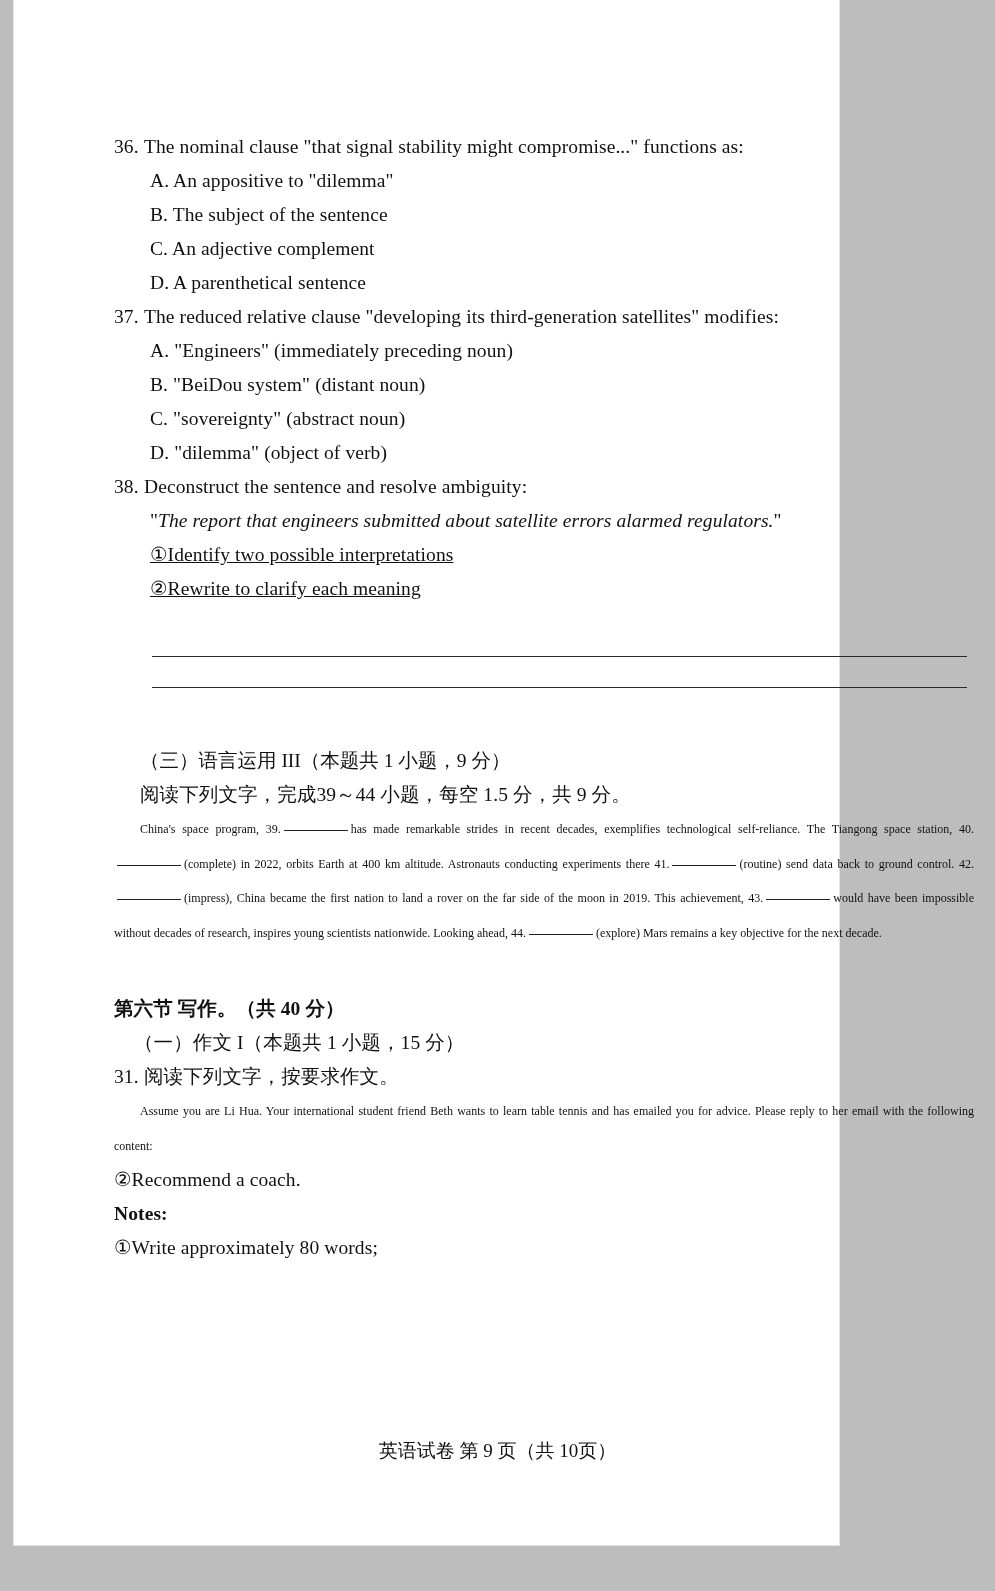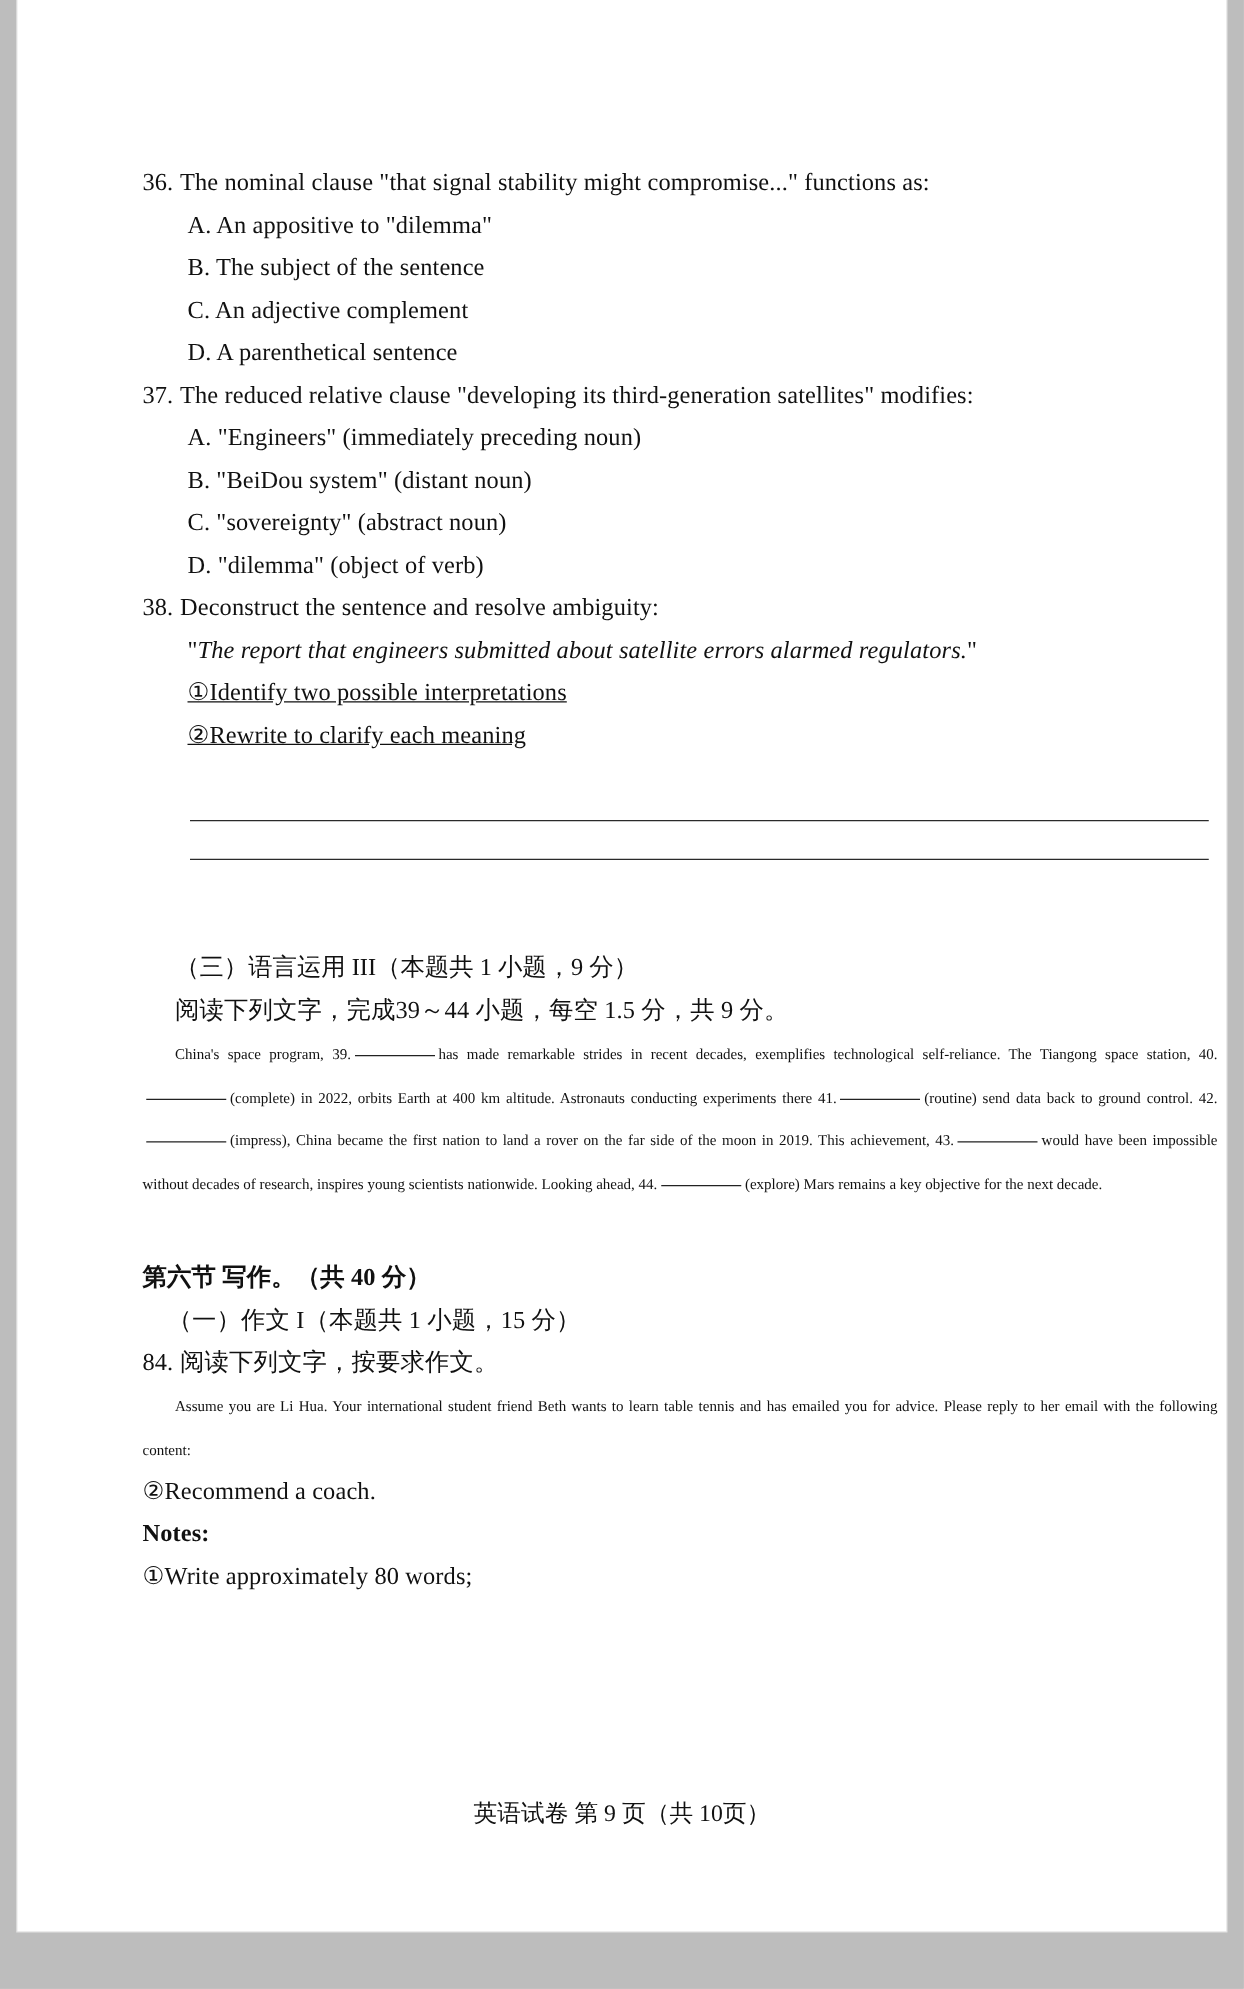--- a/index.html
+++ b/index.html
@@ -10,21 +10,21 @@
   body {
     width: 995px;
     height: 1591px;
     font-family: "Liberation Serif", serif;
     overflow: hidden;
   }
   .page {
     position: absolute;
     left: 14px;
     top: 0px;
-    width: 967px;
+    width: 825px;
     height: 1545px;
     background: #ffffff;
     box-shadow: 0 0 0 1px #e4e4e4;
   }
   .content {
     position: absolute;
     left: 100px;
     top: 130px;
     width: 860px;
     color: #111111;
@@ -65,21 +65,21 @@
     padding-left: 38px;
   }
   .blank-line {
     border-bottom: 1.6px solid #2a2a2a;
     height: 30px;
     width: 815px;
   }
   .section-head {
     font-size: 19.5px;
     line-height: 34px;
-    margin-top: 48px;
+    margin-top: 34px;
     font-family: "Liberation Serif", serif;
   }
   .indent1 {
     padding-left: 26px;
   }
   .bold {
     font-weight: bold;
   }
   .para {
     font-size: 12px;
@@ -166,21 +166,21 @@
 
     <div class="para">
       <span class="first">China's space program, 39.</span><span class="ul"></span><span>has made remarkable strides in recent decades, exemplifies technological self-reliance. The Tiangong space station, 40.</span><span class="ul"></span><span>(complete) in 2022, orbits Earth at 400 km altitude. Astronauts conducting experiments there 41.</span><span class="ul"></span><span>(routine) send data back to ground control. 42.</span><span class="ul"></span><span>(impress), China became the first nation to land a rover on the far side of the moon in 2019. This achievement, 43.</span><span class="ul"></span><span>would have been impossible without decades of research, inspires young scientists nationwide. Looking ahead, 44.</span><span class="ul"></span><span>(explore) Mars remains a key objective for the next decade.</span>
     </div>
 
     <div class="gap-big"></div>
 
     <div class="q bold cn">第六节 写作。（共 40 分）</div>
     <div class="q cn" style="padding-left:20px">（一）作文 I（本题共 1 小题，15 分）</div>
     <div class="q-line q cn">
-      <span class="q-num">84.</span>
+      <span class="q-num">31.</span>
       <span class="q-text">阅读下列文字，按要求作文。</span>
     </div>
     <div class="para">
       <span class="first">Assume you are Li Hua. Your international student friend Beth wants to learn table tennis and has emailed you for advice. Please reply to her email with the following content:</span>
     </div>
     <div class="q">②Recommend a coach.</div>
     <div class="q bold">Notes:</div>
     <div class="q">①Write approximately 80 words;</div>
 
   </div>

